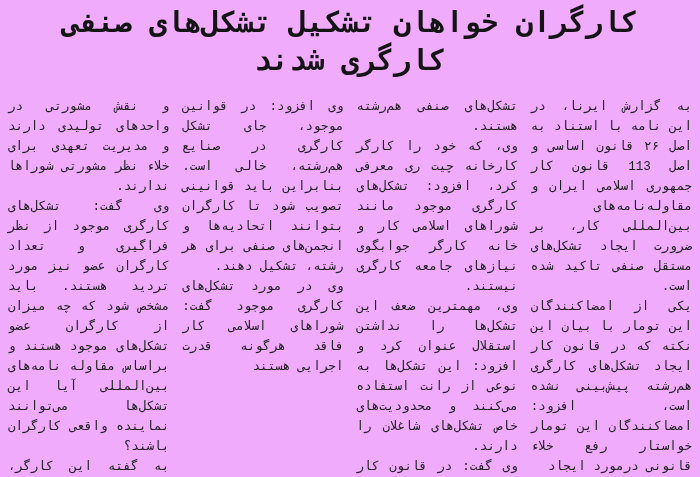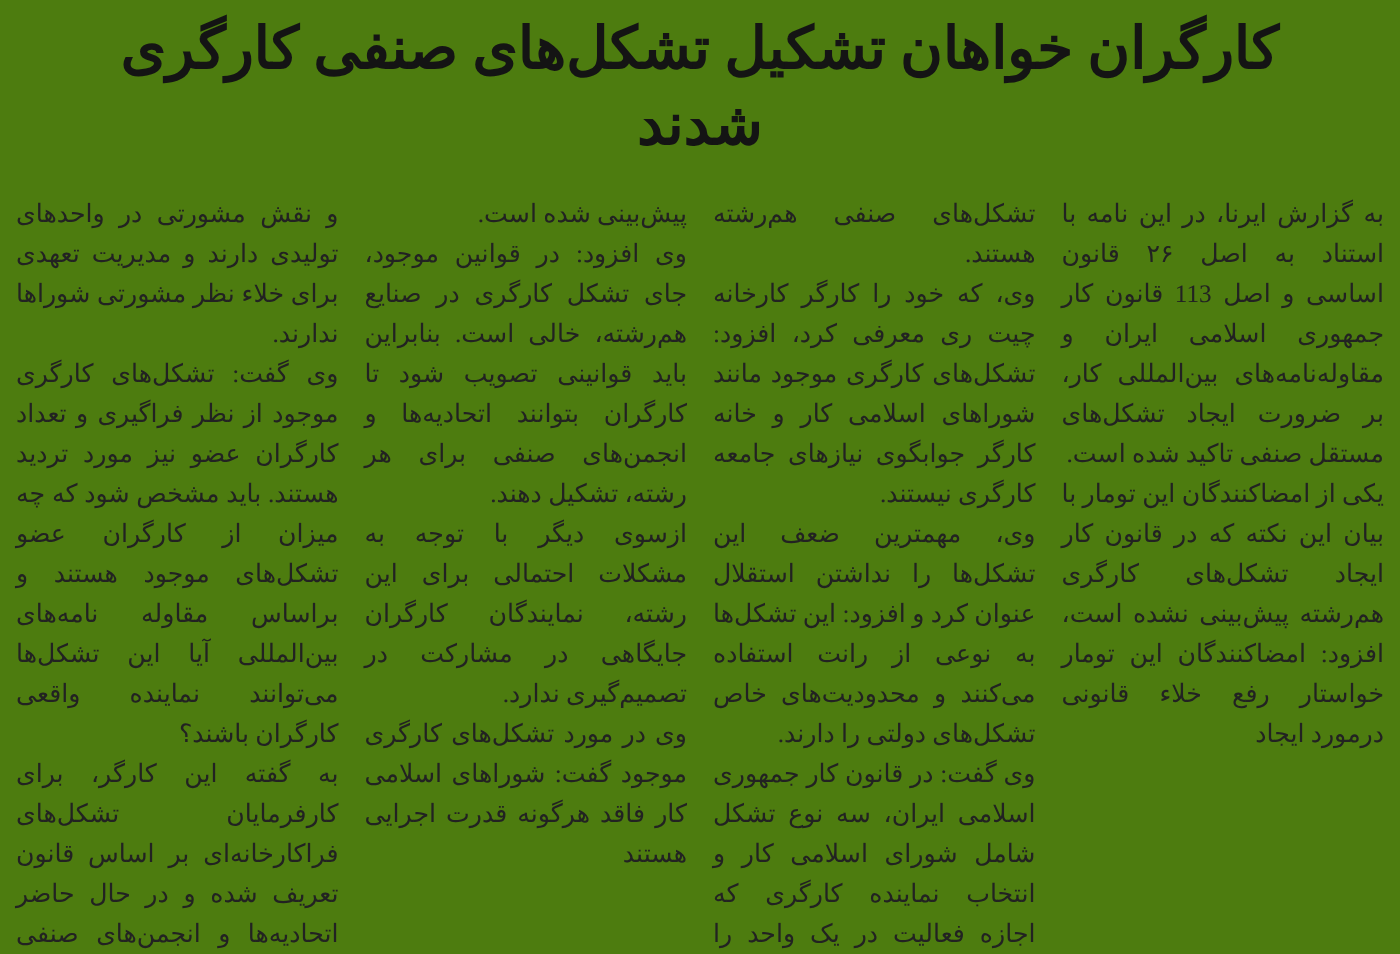--- a/index.html
+++ b/index.html
@@ -5,23 +5,23 @@
   html, body {
     margin: 0;
     padding: 0;
     background: #f6f6f4;
   }
   .page {
     position: relative;
     width: 700px;
     height: 477px;
     margin: 0 auto;
-    background: #4d7c0f;
+    background: #f0abfc;
     color: #1b1b1b;
-    font-family: Liberation Serif, serif;
+    font-family: Liberation Mono, monospace;
     direction: rtl;
     overflow: hidden;
     box-sizing: border-box;
   }
   .headline {
     margin: 0;
     padding: 6px 56px 10px;
     text-align: center;
     font-size: 29px;
     font-weight: bold;
@@ -60,28 +60,26 @@
   <div class="columns">
 
     <div class="column">
       <p>به گزارش ایرنا، در این نامه با استناد به اصل ۲۶ قانون اساسی و اصل 113 قانون کار جمهوری اسلامی ایران و مقاوله‌نامه‌های بین‌المللی کار، بر ضرورت ایجاد تشکل‌های مستقل صنفی تاکید شده است.</p>
       <p>یکی از امضاکنندگان این تومار با بیان این نکته که در قانون کار ایجاد تشکل‌های کارگری هم‌رشته پیش‌بینی نشده است، افزود: امضاکنندگان این تومار خواستار رفع خلاء قانونی درمورد ایجاد</p>
     </div>
 
     <div class="column">
       <p>تشکل‌های صنفی هم‌رشته هستند.</p>
       <p>وی، که خود را کارگر کارخانه چیت ری معرفی کرد، افزود: تشکل‌های کارگری موجود مانند شوراهای اسلامی کار و خانه کارگر جوابگوی نیازهای جامعه کارگری نیستند.</p>
-      <p>وی، مهمترین ضعف این تشکل‌ها را نداشتن استقلال عنوان کرد و افزود: این تشکل‌ها به نوعی از رانت استفاده می‌کنند و محدودیت‌های خاص تشکل‌های دولتی را دارند.</p>
+      <p>وی، مهمترین ضعف این تشکل‌ها را نداشتن استقلال عنوان کرد و افزود: این تشکل‌ها به نوعی از رانت استفاده می‌کنند و محدودیت‌های خاص تشکل‌های شاغلان را دارند.</p>
       <p>وی گفت: در قانون کار جمهوری اسلامی ایران، سه نوع تشکل شامل شورای اسلامی کار و انتخاب نماینده کارگری که اجازه فعالیت در یک واحد را دارند، پیش‌بینی شده و برای کارکنان صنوف نیز مجمع امور صنفی کارگران</p>
     </div>
 
     <div class="column">
-      <p>پیش‌بینی شده است.</p>
       <p>وی افزود: در قوانین موجود، جای تشکل کارگری در صنایع هم‌رشته، خالی است. بنابراین باید قوانینی تصویب شود تا کارگران بتوانند اتحادیه‌ها و انجمن‌های صنفی برای هر رشته، تشکیل دهند.</p>
-      <p>ازسوی دیگر با توجه به مشکلات احتمالی برای این رشته، نمایندگان کارگران جایگاهی در مشارکت در تصمیم‌گیری ندارد.</p>
       <p>وی در مورد تشکل‌های کارگری موجود گفت: شوراهای اسلامی کار فاقد هرگونه قدرت اجرایی هستند</p>
     </div>
 
     <div class="column">
       <p>و نقش مشورتی در واحدهای تولیدی دارند و مدیریت تعهدی برای خلاء نظر مشورتی شوراها ندارند.</p>
       <p>وی گفت: تشکل‌های کارگری موجود از نظر فراگیری و تعداد کارگران عضو نیز مورد تردید هستند. باید مشخص شود که چه میزان از کارگران عضو تشکل‌های موجود هستند و براساس مقاوله نامه‌های بین‌المللی آیا این تشکل‌ها می‌توانند نماینده واقعی کارگران باشند؟</p>
       <p>به گفته این کارگر، برای کارفرمایان تشکل‌های فراکارخانه‌ای بر اساس قانون تعریف شده و در حال حاضر اتحادیه‌ها و انجمن‌های صنفی کارفرمایی در صنایع هم‌رشته، فعال هستند.</p>
     </div>
 
   </div>

